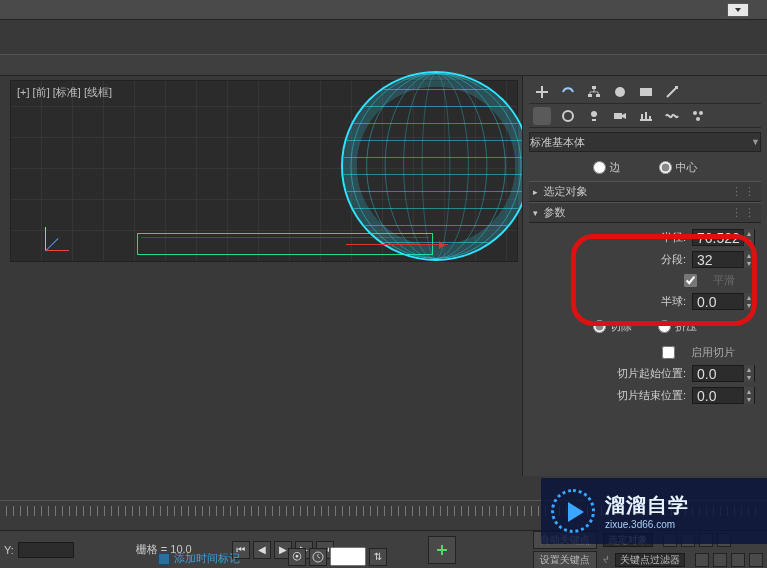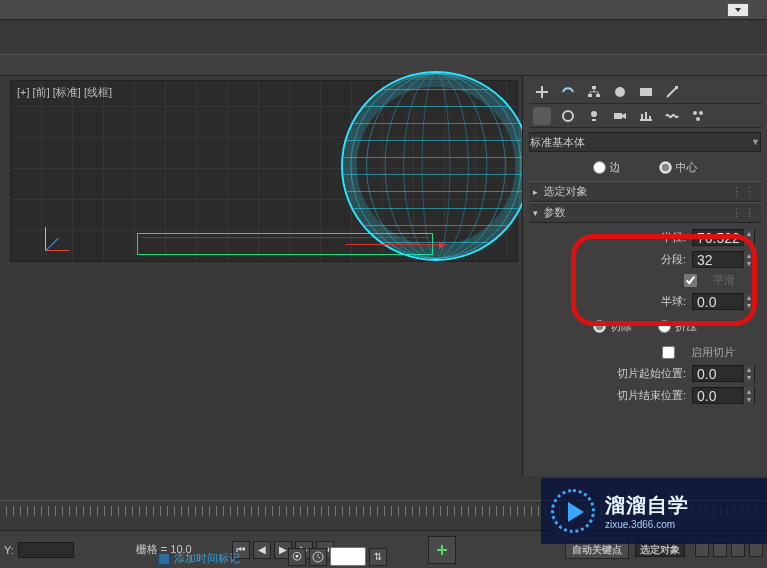--- a/index.html
+++ b/index.html
@@ -114,21 +114,21 @@
   .status .coord{display:flex;gap:4px;align-items:center;}
   .status .coord .lab{color:#c8c8c8;}
   .status .coord .val{background:#2c2c2c;border:1px solid #1a1a1a;height:16px;width:56px;color:#ddd;font-size:11px;padding:0 4px;}
   .transport { display:flex; gap:3px; align-items:center; }
   .tbtn { width:18px; height:18px; background:#4a4a4a; border:1px solid #222; display:flex; align-items:center; justify-content:center; color:#ddd; font-size:10px; }
   .keybtn { width:28px; height:28px; background:#4a4a4a; border:1px solid #222; display:flex; align-items:center; justify-content:center; }
   .keybtn .plus{position:relative;width:10px;height:10px;}
   .keybtn .plus::before,.keybtn .plus::after{content:"";position:absolute;background:#5bd46b;}
   .keybtn .plus::before{left:4px;top:0;width:2px;height:10px;}
   .keybtn .plus::after{left:0;top:4px;width:10px;height:2px;}
-  .status-right{margin-left:auto;display:flex;flex-direction:column;gap:2px;font-size:10px;color:#bbb;font-weight:bold;}
+  .status-right{margin-left:auto;display:flex;flex-direction:column;gap:2px;font-size:10px;color:#bbb;}
   .status-right .row{display:flex;gap:6px;align-items:center;}
   .status-right .dd{background:#2c2c2c;border:1px solid #1a1a1a;padding:0 4px;height:14px;display:flex;align-items:center;}
   .mini-icons{display:flex;gap:4px;margin-left:4px;}
   .mini-icons .mi{width:14px;height:14px;background:#4a4a4a;border:1px solid #222;}
 
   .addtime { position:absolute; left:158px; bottom:2px; display:flex; align-items:center; gap:4px; color:#3fa0d8; font-size:11px;}
   .addtime .cube{width:12px;height:12px;background:#2a6f9e;border:1px solid #1a4a6a;}
 
   
   .watermark { position:absolute; right:0; bottom:24px; width:226px; height:66px; background:rgba(8,20,60,.82); display:flex; align-items:center; gap:10px; padding:6px 10px; }
@@ -405,20 +405,31 @@
     <div class="row">
       <span style="background:#4a4a4a;border:1px solid #222;padding:1px 6px">自动关键点</span>
       <span class="dd">选定对象</span>
       <div class="mini-icons">
         <span class="mi"></span>
         <span class="mi"></span>
         <span class="mi"></span>
         <span class="mi"></span>
       </div>
     </div>
+    <div class="row">
+      <span style="background:#4a4a4a;border:1px solid #222;padding:1px 6px">设置关键点</span>
+      <span style="color:#888">ᔪ</span>
+      <span class="dd">关键点过滤器</span>
+      <div class="mini-icons">
+        <span class="mi"></span>
+        <span class="mi"></span>
+        <span class="mi"></span>
+        <span class="mi"></span>
+      </div>
+    </div>
   </div>
 
   <div class="addtime">
     <span class="cube"></span>
     <span>添加时间标记</span>
   </div>
 </div>
 
 <div class="watermark">
   <div class="logo"></div>

